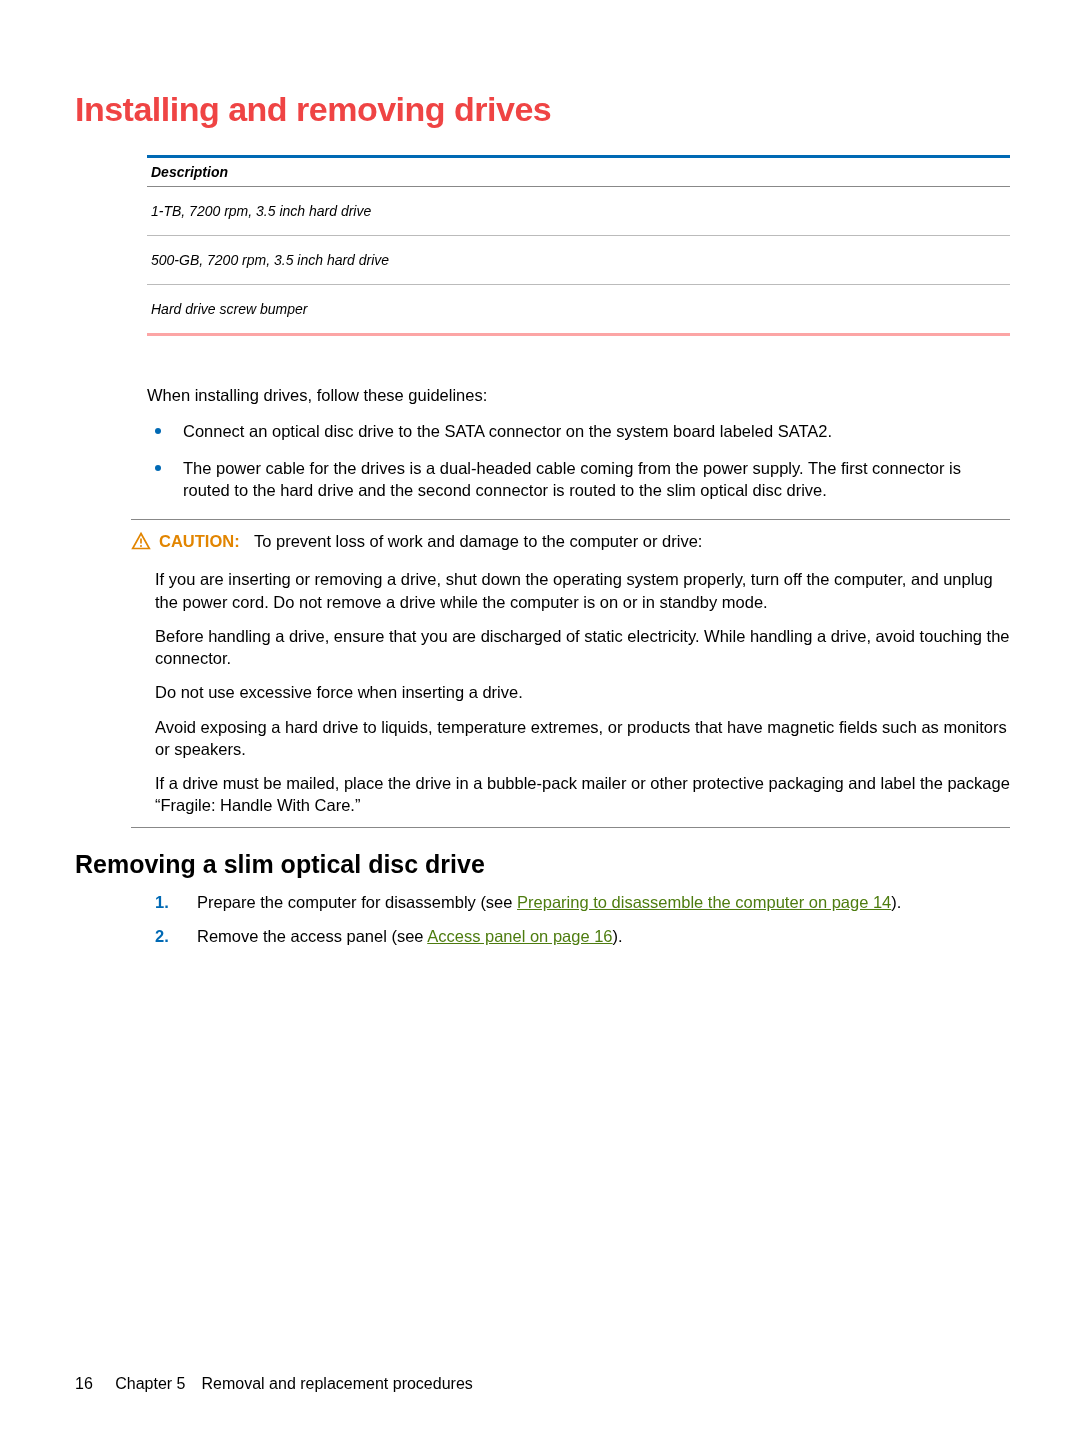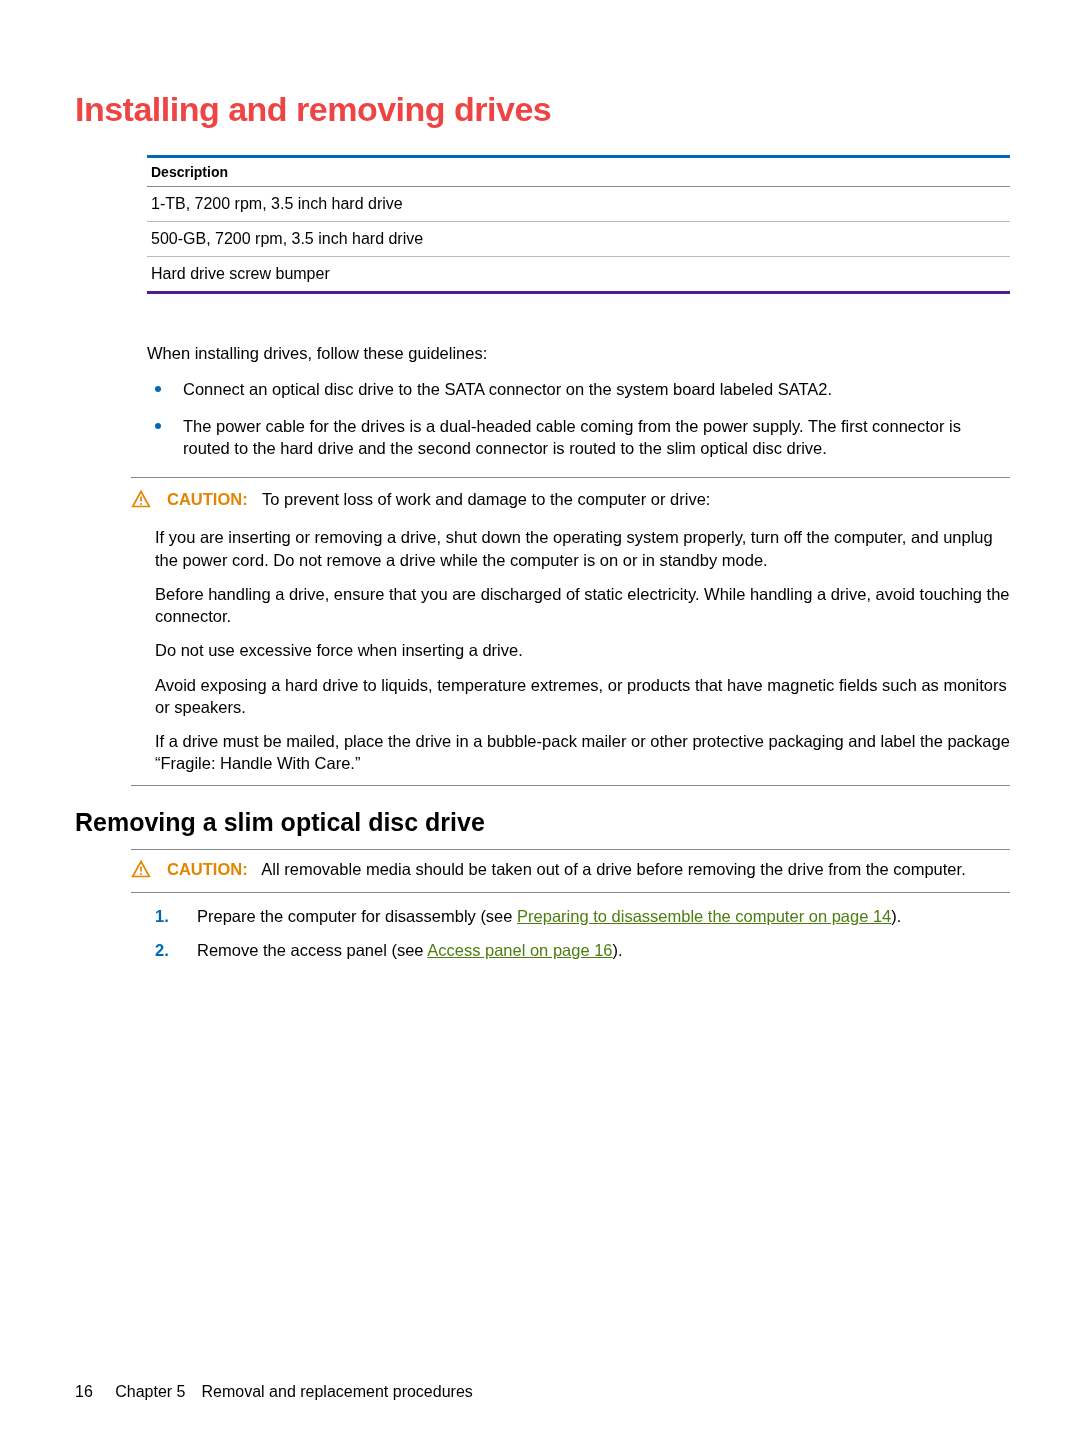--- a/index.html
+++ b/index.html
@@ -22,32 +22,33 @@
     margin-bottom: 26px;
   }
   .table-wrap {
     margin-left: 72px;
     margin-right: 0;
   }
   .desc-table {
     width: 100%;
     border-collapse: collapse;
     border-top: 3px solid #0069b4;
-    border-bottom: 3px solid #4c1d95;
+    border-bottom: 3px solid #fca5a5;
+    font-style: italic;
   }
   .desc-table th {
     text-align: left;
     font-size: 14px;
     font-weight: 700;
     padding: 6px 4px;
     border-bottom: 1px solid #888;
   }
   .desc-table td {
-    font-size: 16px;
-    padding: 8px 4px;
+    font-size: 14px;
+    padding: 16px 4px;
     border-bottom: 1px solid #bbb;
   }
   .desc-table tr:last-child td { border-bottom: none; }
   .body-text {
     margin-left: 72px;
     margin-top: 48px;
     font-size: 16.5px;
     line-height: 1.35;
   }
   .body-text p { margin-bottom: 14px; }
@@ -76,21 +77,21 @@
   .caution-block {
     border-top: 1px solid #888;
     border-bottom: 1px solid #888;
     padding: 10px 0;
     margin-left: 56px;
     margin-bottom: 16px;
   }
   .caution-row {
     display: flex;
     align-items: flex-start;
-    gap: 14px;
+    gap: 6px;
     font-size: 16.5px;
     line-height: 1.35;
   }
   .caution-icon {
     flex: 0 0 auto;
     margin-right: 2px;
     margin-top: 1px;
   }
   .caution-label {
     color: #e28500;
@@ -137,21 +138,21 @@
     top: 0;
     font-weight: 800;
     color: #0069b4;
   }
   .link {
     color: #4d7c0f;
     text-decoration: underline;
   }
   .footer {
     position: absolute;
-    bottom: 36px;
+    bottom: 44px;
     left: 75px;
     font-size: 16px;
   }
   .footer .pagenum { margin-right: 18px; }
 </style>
 </head>
 <body>
 
 <div class="page">
 
@@ -202,35 +203,20 @@
     </div>
     <p class="follow">If you are inserting or removing a drive, shut down the operating system properly, turn off the computer, and unplug the power cord. Do not remove a drive while the computer is on or in standby mode.</p>
     <p class="follow">Before handling a drive, ensure that you are discharged of static electricity. While handling a drive, avoid touching the connector.</p>
     <p class="follow">Do not use excessive force when inserting a drive.</p>
     <p class="follow">Avoid exposing a hard drive to liquids, temperature extremes, or products that have magnetic fields such as monitors or speakers.</p>
     <p class="follow">If a drive must be mailed, place the drive in a bubble-pack mailer or other protective packaging and label the package “Fragile: Handle With Care.”</p>
   </div>
 
   <h2 class="h2">Removing a slim optical disc drive</h2>
 
-  <div class="sub-caution">
-    <div class="caution-row">
-      <span class="caution-icon">
-        <svg width="20" height="20" viewBox="0 0 24 24">
-            <path fill="none" stroke="#e28500" stroke-width="2" d="M12 3 L22 21 L2 21 Z"></path>
-            <line x1="12" y1="9" x2="12" y2="15" stroke="#e28500" stroke-width="2"></line>
-            <circle cx="12" cy="18" r="1.2" fill="#e28500"></circle>
-          </svg>
-      </span>
-      <span>
-        <span class="caution-label">CAUTION:</span>
-        <span>All removable media should be taken out of a drive before removing the drive from the computer.</span>
-      </span>
-    </div>
-  </div>
 
   <ol class="steps">
     <li>
       <span class="step-num">1.</span>
       <span>Prepare the computer for disassembly (see </span><a class="link">Preparing to disassemble the computer on page 14</a><span>).</span>
     </li>
     <li>
       <span class="step-num">2.</span>
       <span>Remove the access panel (see </span><a class="link">Access panel on page 16</a><span>).</span>
     </li>

